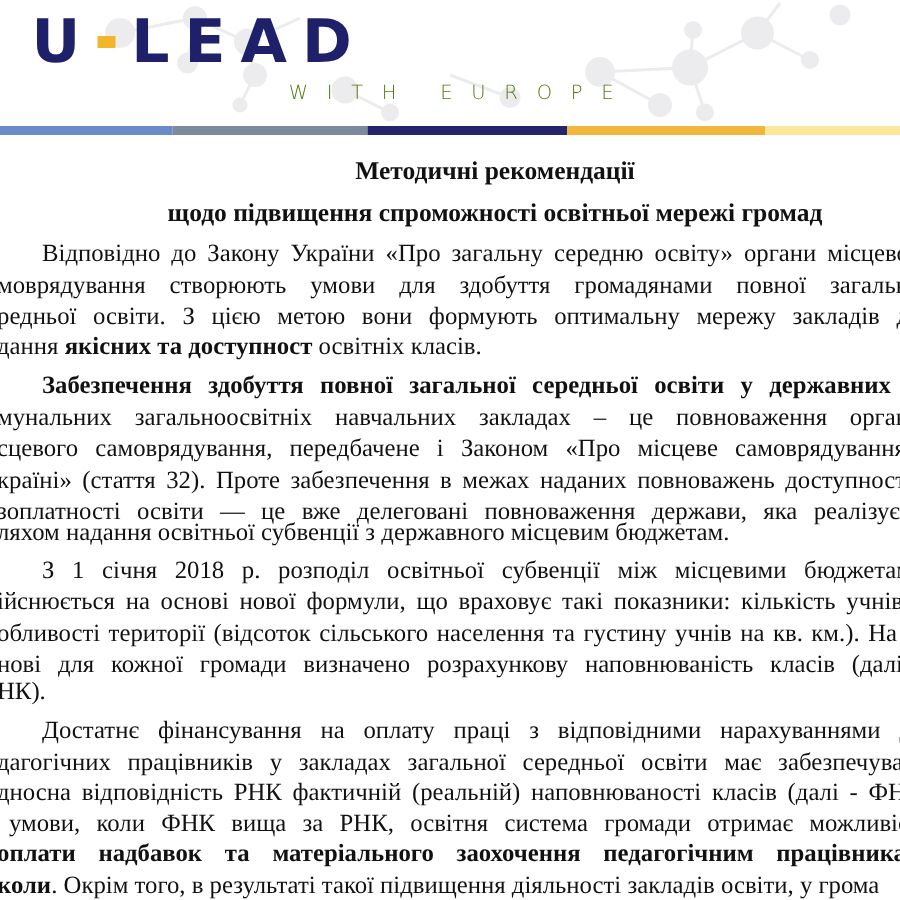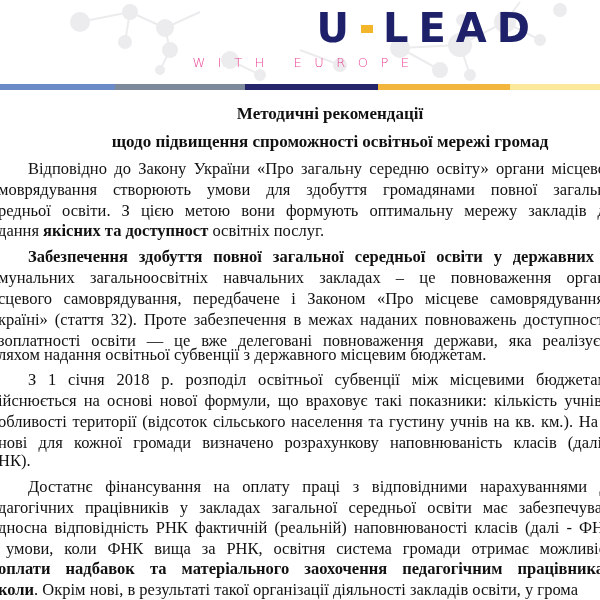--- a/index.html
+++ b/index.html
@@ -5,30 +5,30 @@
     html, body { margin: 0; padding: 0; }
     body {
       width: 600px; height: 600px; overflow: hidden; position: relative;
       background: #ffffff;
       font-family: "Liberation Serif", "DejaVu Serif", serif;
       color: #111111;
     }
     .header { position: absolute; left: 0; top: 0; width: 600px; height: 92px; overflow: hidden; }
     .network { position: absolute; left: 0; top: 0; }
     .logo-main {
-      position: absolute; left: 0; top: 6px; width: 540px; text-align: right;
+      position: absolute; left: 0; top: 6px; width: 540px; text-align: left;
       font-family: "DejaVu Sans", "Liberation Sans", sans-serif; font-weight: bold;
       font-size: 40px; letter-spacing: 10px; color: #1e2169; line-height: 44px;
-      padding-left: 8px; box-sizing: border-box;
+      padding-left: 21px; box-sizing: border-box;
     }
     .logo-main .dash { color: #f3b62b; display: inline-block; width: 12px; height: 8px; background: #f3b62b; vertical-align: middle; margin: 0 10px 0 2px; position: relative; top: -2px; }
     .logo-sub {
       position: absolute; left: 0; top: 55px; width: 600px; text-align: center;
       font-family: "DejaVu Sans", "Liberation Sans", sans-serif; font-size: 13px;
-      letter-spacing: 12.5px; color: #ec4899; padding-left: 14px; box-sizing: border-box;
+      letter-spacing: 12.5px; color: #4d7c0f; padding-left: 14px; box-sizing: border-box;
       font-weight: 300;
     }
     .stripe { position: absolute; top: 84px; height: 6px; }
     .title {
       position: absolute; left: 0; width: 600px; text-align: center;
       font-weight: bold; font-size: 17px; white-space: nowrap;
       padding-left: 60px; box-sizing: border-box;
     }
     .line {
       position: absolute; height: 21px; line-height: 21px; font-size: 16.5px;
@@ -90,21 +90,21 @@
   <div class="stripe" style="left:510px;width:90px;background:#fbe89a;"></div>
 </div>
 
 <div class="title" style="top:104px;">Методичні рекомендації</div>
 <div class="title" style="top:132px;">щодо підвищення спроможності освітньої мережі громад</div>
 
 <div>
   <div class="line" style="left:28px;width:578px;top:158px;">Відповідно до Закону України «Про загальну середню освіту» органи місцево</div>
   <div class="line" style="left:-2px;width:608px;top:179px;">моврядування створюють умови для здобуття громадянами повної загальн</div>
   <div class="line" style="left:-2px;width:608px;top:200px;">редньої освіти. З цією метою вони формують оптимальну мережу закладів д</div>
-  <div class="line last" style="left:-2px;width:608px;top:220px;"><span>дання </span><b>якісних та доступност</b><span> освітніх послуг.</span></div>
+  <div class="line last" style="left:-2px;width:608px;top:220px;"><span>дання </span><b>якісних та доступност</b><span> освітніх класів.</span></div>
 </div>
 
 <div>
   <div class="line" style="left:28px;width:566px;top:246px;font-weight:bold;">Забезпечення здобуття повної загальної середньої освіти у державних</div>
   <div class="line" style="left:-2px;width:608px;top:267px;">мунальних загальноосвітніх навчальних закладах – це повноваження орган</div>
   <div class="line" style="left:-2px;width:606px;top:288px;">сцевого самоврядування, передбачене і Законом «Про місцеве самоврядування</div>
   <div class="line" style="left:-2px;width:606px;top:309px;">країні» (стаття 32). Проте забезпечення в межах наданих повноважень доступност</div>
   <div class="line" style="left:-2px;width:602px;top:330px;">зоплатності освіти — це вже делеговані повноваження держави, яка реалізує</div>
   <div class="line last" style="left:-2px;width:608px;top:344px;">ляхом надання освітньої субвенції з державного місцевим бюджетам.</div>
 </div>
@@ -116,15 +116,15 @@
   <div class="line" style="left:-2px;width:604px;top:432px;">нові для кожної громади визначено розрахункову наповнюваність класів (далі</div>
   <div class="line last" style="left:-2px;width:608px;top:450px;">НК).</div>
 </div>
 
 <div>
   <div class="line" style="left:28px;width:580px;top:476px;">Достатнє фінансування на оплату праці з відповідними нарахуваннями д</div>
   <div class="line" style="left:-2px;width:604px;top:497px;">дагогічних працівників у закладах загальної середньої освіти має забезпечува</div>
   <div class="line" style="left:-2px;width:606px;top:517px;">дносна відповідність РНК фактичній (реальній) наповнюваності класів (далі - ФН</div>
   <div class="line" style="left:6px;width:600px;top:538px;">умови, коли ФНК вища за РНК, освітня система громади отримає можливіс</div>
   <div class="line" style="left:-2px;width:606px;top:558px;font-weight:bold;"><span>оплати надбавок та матеріального заохочення педагогічним працівника</span></div>
-  <div class="line last" style="left:-2px;width:608px;top:579px;"><b>коли</b><span>. Окрім нові, в результаті такої організації діяльності закладів освіти, у грома</span></div>
+  <div class="line last" style="left:-2px;width:608px;top:579px;"><b>коли</b><span>. Окрім того, в результаті такої підвищення діяльності закладів освіти, у грома</span></div>
   <div class="line" style="left:-2px;width:620px;top:597px;"><span>ватиметься залишок коштів, </span><b>які вона за результатами фінансового року мо</b></div>
 </div>
 
 </body></html>

